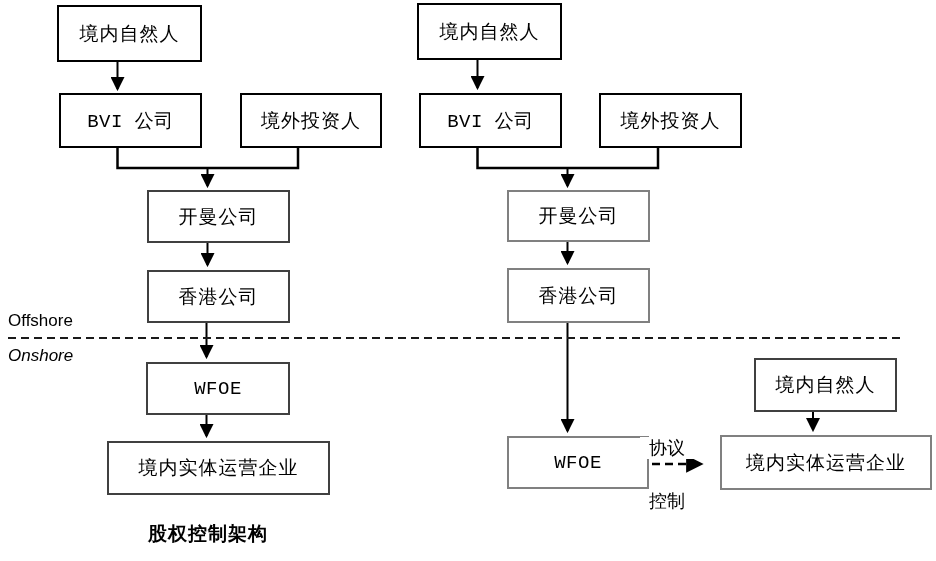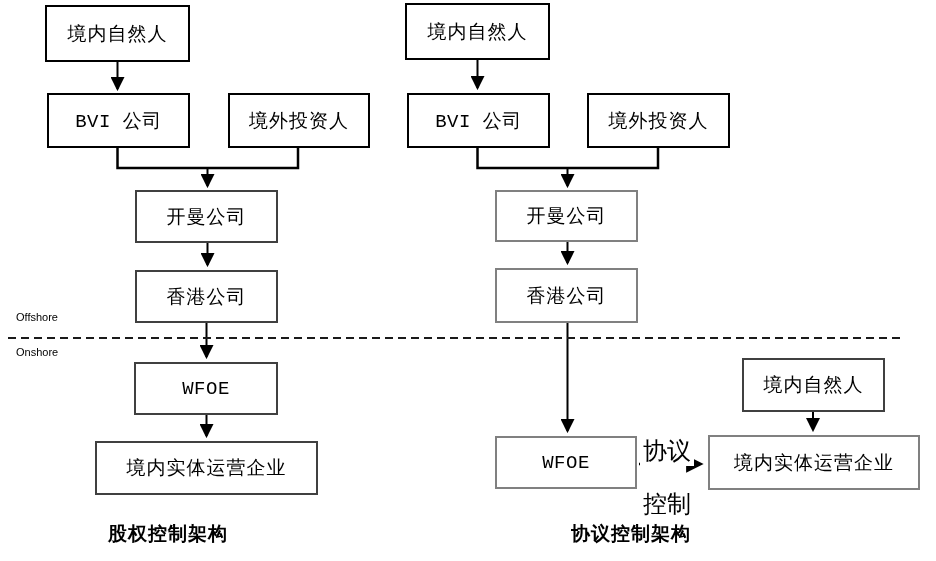--- a/index.html
+++ b/index.html
@@ -20,20 +20,21 @@
   .node {
     position: absolute;
     background: #ffffff;
     display: flex;
     align-items: center;
     justify-content: center;
     font-size: 19px;
     letter-spacing: 1px;
     box-sizing: border-box;
     white-space: nowrap;
+    margin-left: 12px;
   }
   .cn { font-family: "DejaVu Serif", serif; }
   .latin { font-family: Liberation Mono, monospace; letter-spacing: 0.5px; }
   .border-black { border: 2px solid #000000; }
   .border-dark  { border: 2px solid #404040; }
   .border-gray  { border: 2px solid #808080; }
 
   
   #l-natural { left: 45px;  top: 5px;   width: 145px; height: 57px; }
   #l-bvi     { left: 47px;  top: 93px;  width: 143px; height: 55px; }
@@ -48,46 +49,46 @@
   #r-bvi      { left: 407px; top: 93px;  width: 143px; height: 55px; }
   #r-foreign  { left: 587px; top: 93px;  width: 143px; height: 55px; }
   #r-cayman   { left: 495px; top: 190px; width: 143px; height: 52px; }
   #r-hk       { left: 495px; top: 268px; width: 143px; height: 55px; }
   #r-wfoe     { left: 495px; top: 436px; width: 142px; height: 53px; }
   #r-opco     { left: 708px; top: 435px; width: 212px; height: 55px; }
   #r-natural2 { left: 742px; top: 358px; width: 143px; height: 54px; }
 
   .shore-label {
     position: absolute;
-    left: 16px;
-    font-size: 11px;
+    left: 8px;
+    font-size: 17px;
     font-family: "Liberation Sans", sans-serif;
   }
   #offshore-label { top: 311px; }
-  #onshore-label  { top: 346px; }
+  #onshore-label  { top: 346px; font-style: italic; }
 
   .caption {
     position: absolute;
     top: 521px;
     width: 200px;
-    text-align: left;
+    text-align: center;
     font-weight: bold;
     font-size: 19px;
     letter-spacing: 1px;
     font-family: "DejaVu Serif", serif;
   }
   #caption-left  { left: 108px; }
   #caption-right { left: 571px; }
 
   .edge-label {
     position: absolute;
     left: 640px;
     width: 54px;
     text-align: center;
-    font-size: 24px;
+    font-size: 18px;
     font-family: "DejaVu Serif", serif;
     background: #ffffff;
     line-height: 1.2;
   }
   #vie-label-1 { top: 437px; }
   #vie-label-2 { top: 490px; }
 </style>
 </head>
 <body>
 
@@ -135,15 +136,14 @@
   <div class="node cn border-gray" id="r-opco">境内实体运营企业</div>
   <div class="node cn border-dark" id="r-natural2">境内自然人</div>
 
   <div class="edge-label" id="vie-label-1">协议</div>
   <div class="edge-label" id="vie-label-2">控制</div>
 
   <div class="shore-label" id="offshore-label">Offshore</div>
   <div class="shore-label" id="onshore-label">Onshore</div>
 
   <div class="caption" id="caption-left">股权控制架构</div>
-  <div class="caption" id="caption-right">协议控制架构</div>
 
 </div>
 
 </body></html>

